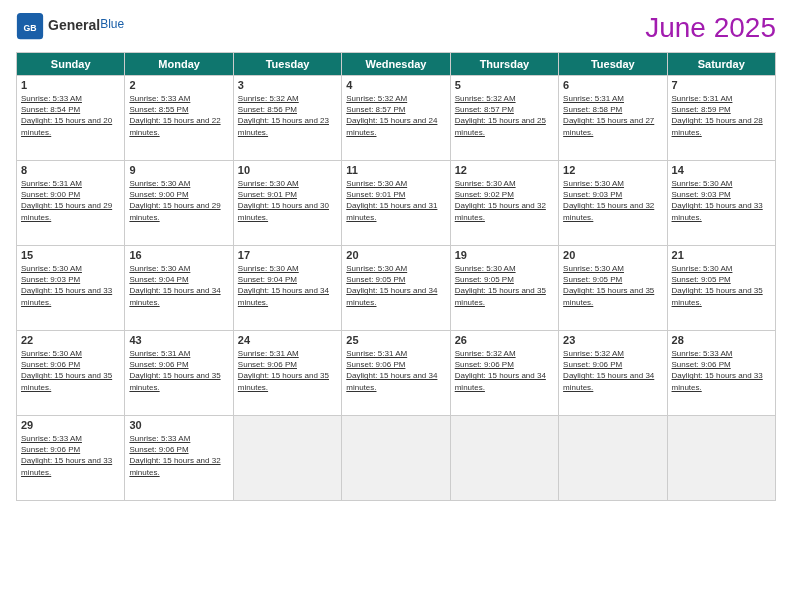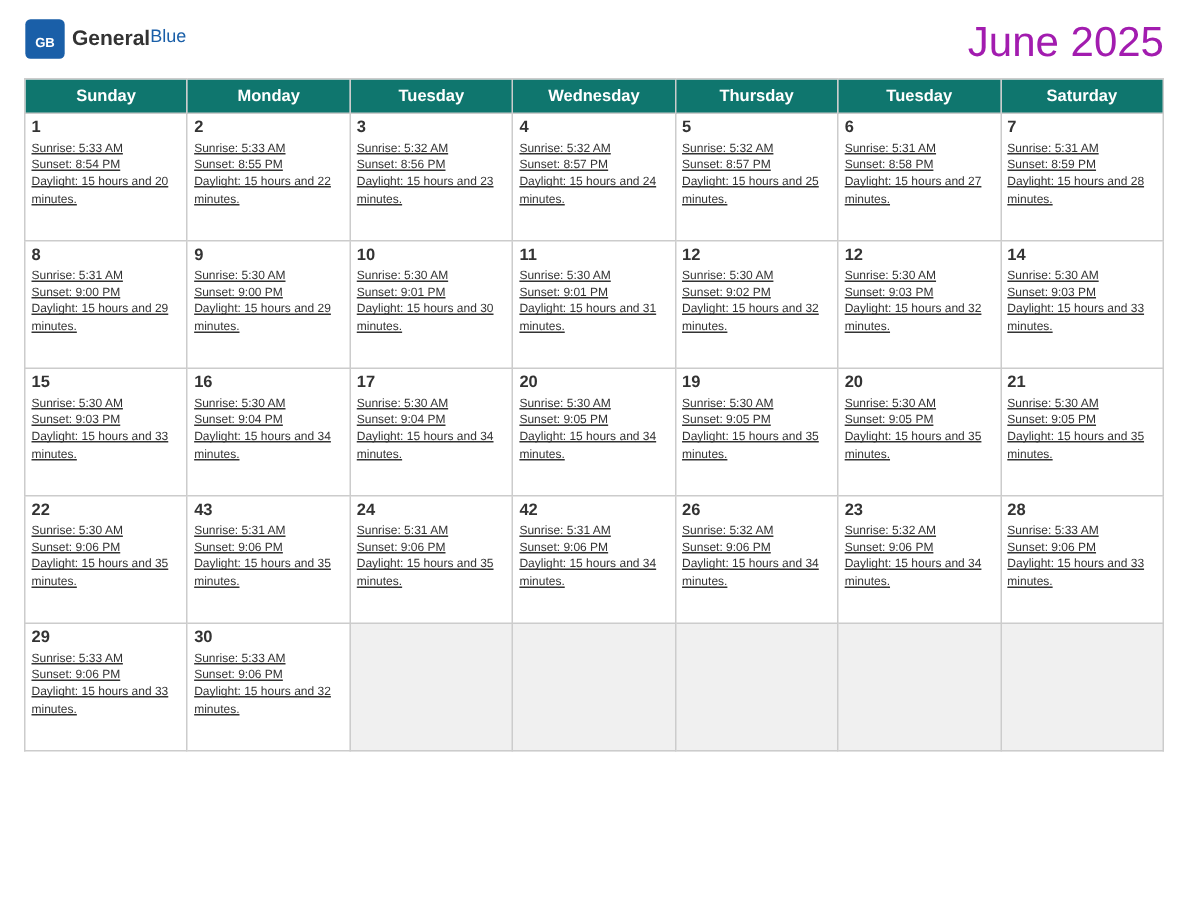--- a/index.html
+++ b/index.html
@@ -323,21 +323,21 @@
   </td>
           <td>
     <span class="day-number">24</span>
     <div class="day-info">
       Sunrise: 5:31 AM<br>
       Sunset: 9:06 PM<br>
       Daylight: 15 hours and 35 minutes.
     </div>
   </td>
           <td>
-    <span class="day-number">42</span>
+    <span class="day-number">25</span>
     <div class="day-info">
       Sunrise: 5:31 AM<br>
       Sunset: 9:06 PM<br>
       Daylight: 15 hours and 34 minutes.
     </div>
   </td>
           <td>
     <span class="day-number">26</span>
     <div class="day-info">
       Sunrise: 5:32 AM<br>

